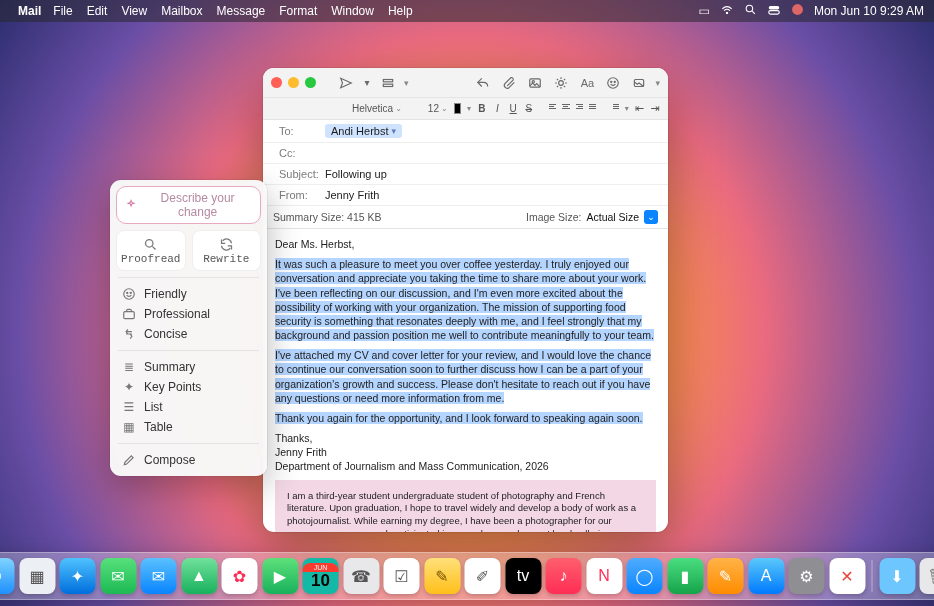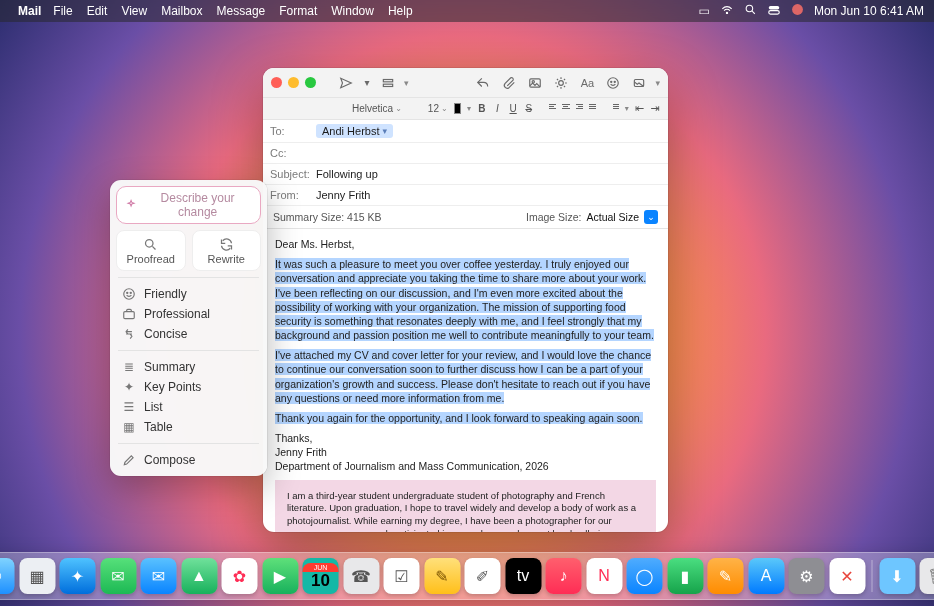--- a/index.html
+++ b/index.html
@@ -52,21 +52,21 @@
     color:#555; font-size:10px;
   }
   .fontsel { display:flex; align-items:center; gap:2px;margin-left:20px; }
   .swatch { width:11px; height:11px; background:#000; border:1px solid #888;}
   .fbtn { width:16px; text-align:center; }
   .fbtn.b{font-weight:700;} .fbtn.i{font-style:italic;} .fbtn.u{text-decoration:underline;} .fbtn.s{text-decoration:line-through;}
   .alignbox { width:12px; height:10px; display:inline-flex; flex-direction:column; gap:1px;}
   .alignbox span{height:1px; background:#666;}
 
   .hdrs { border-bottom:1px solid #e4e4e4; }
-  .hdrrow { display:flex; align-items:center; padding: 4px 7px; border-bottom:1px solid #eee; font-size:11px; min-height:20px;}
+  .hdrrow { display:flex; align-items:center; padding: 4px 16px; border-bottom:1px solid #eee; font-size:11px; min-height:20px;}
   .hdrrow:last-child{border-bottom:none;}
   .hdrlabel { width:46px; color:#7a7a7a; }
   .hdrrow.from .hdrlabel { width:46px; }
   .token { background:#cfe3ff; border-radius:3px; padding:1px 6px; color:#1c1c1c; display:inline-flex; align-items:center; gap:3px;}
   .token small{font-size:9px; color:#5a7db8;}
   .sizerow { display:flex; align-items:center; padding:4px 10px; font-size:10.5px; color:#555; }
   .sizerow .spacer{flex:1;}
   .imgsize { display:flex; align-items:center; gap:5px; }
   .bluebox { width:14px;height:14px;border-radius:3px;background:#0a84ff;display:flex;align-items:center;justify-content:center;color:#fff;font-size:9px;}
 
@@ -88,21 +88,21 @@
     width: 157px; background: rgba(248,248,248,0.98);
     border-radius:11px; box-shadow:0 12px 34px rgba(0,0,0,0.28), 0 0 0 1px rgba(0,0,0,0.06);
     padding:6px; font-size:12px; color:#333;
   }
   .pop-input {
     display:flex; align-items:center; gap:6px;
     background:#fff; border:1px solid #e9a8c2; border-radius:10px;
     padding:4px 8px; color:#b58aa0;text-align:center;
   }
   .pop-input svg{width:13px;height:13px;}
-  .pop-row2 { display:flex; gap:6px; margin-top:6px;}
+  .pop-row2 { display:flex; gap:6px; margin-top:6px;font-family:Liberation Mono, monospace;}
   .pop-big {
     flex:1; background:#fff; border-radius:8px; padding:6px 0 5px 0;
     display:flex; flex-direction:column; align-items:center; gap:1px;
     font-size:11px; color:#555; border:1px solid #eee;
   }
   .pop-big svg{width:15px;height:15px;color:#777;}
   .pop-sep{height:1px;background:#e3e3e3;margin:6px 2px;}
   .pop-item{display:flex;align-items:center;gap:8px;padding:3px 6px;border-radius:5px;}
   .pop-item svg, .pop-item .gl {width:14px;height:14px;color:#777;display:inline-flex;align-items:center;justify-content:center;font-size:12px;}
 
@@ -158,21 +158,21 @@
     <svg viewBox="0 0 24 24" width="14" height="14" fill="currentColor">
         <rect x="3" y="5" width="18" height="6" rx="3"></rect>
         <rect x="3" y="13" width="18" height="6" rx="3" fill="none" stroke="currentColor" stroke-width="2"></rect>
       </svg>
   </span>
   <span class="ricon">
     <svg viewBox="0 0 24 24" width="13" height="13">
         <circle cx="12" cy="12" r="10" fill="#d66"></circle>
       </svg>
   </span>
-  <span class="clock">Mon Jun 10  6:41 AM</span>
+  <span class="clock">Mon Jun 10  9:29 AM</span>
 </div>
 
 <div class="win">
 
   <div class="titlebar">
     <div class="traffic">
       <div class="tl r"></div>
       <div class="tl y"></div>
       <div class="tl g"></div>
     </div>

